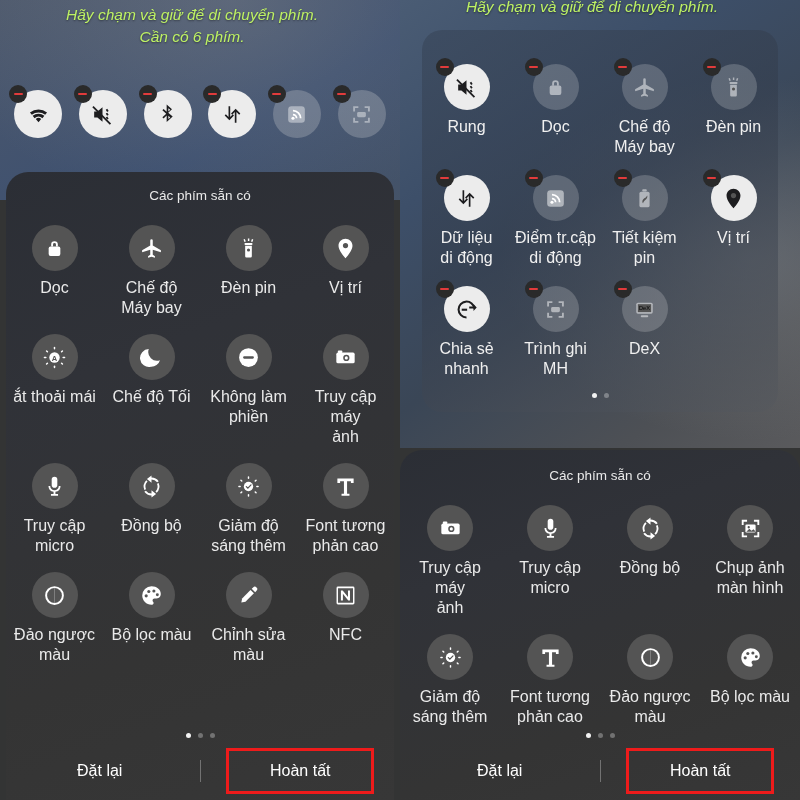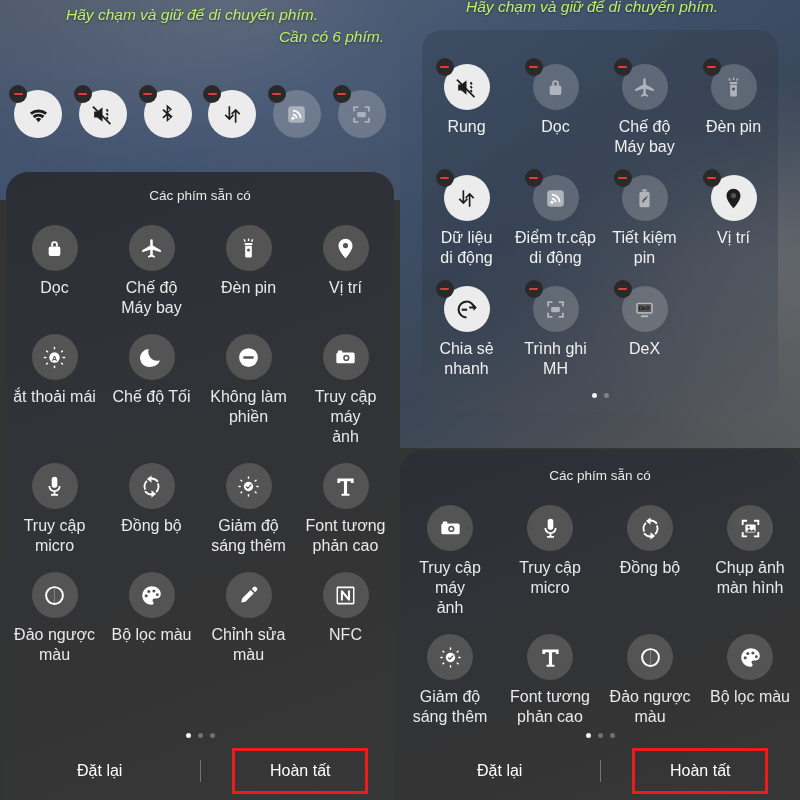--- a/index.html
+++ b/index.html
@@ -27,21 +27,21 @@
   }
 
   .head-text {
     position: absolute; left: 0; right: 16px; top: 4px;
     text-align: center; color: #bef264;
     font-size: 15.5px; line-height: 1.42;
     text-shadow: 0 1px 2px rgba(0,0,0,.45);
     z-index: 5;
     font-style: italic;
   }
-  .head-text .l2 { display: block; text-align: right; }
+  .head-text .l2 { display: block; }
 
   
   .chip-row {
     position: absolute; left: 0; right: 0; top: 90px;
     display: flex; justify-content: space-around; align-items: center;
     padding: 0 6px; z-index: 5;
   }
   .chip { position: relative; width: 48px; height: 48px; }
   .chip .circ {
     width: 48px; height: 48px; border-radius: 50%;
@@ -101,21 +101,21 @@
   .bottom-bar {
     position: absolute; left: 0; right: 0; bottom: 0; height: 58px;
     display: flex; align-items: center; z-index: 6;
   }
   .bb-half { flex: 1; display: flex; align-items: center; justify-content: center; height: 100%; position: relative; }
   .bb-label { color: #ffffff; font-size: 16px; }
   .bb-sep { width: 1px; height: 22px; background: rgba(255,255,255,.30); }
   .hl-box {
     border: 3px solid #ee1b1b;
     padding: 11px 0;
-    width: 136px; text-align: center;
+    width: 148px; text-align: center;
   }
 
   
   .pane-right { background: #333434; }
   .pane-right .wallpaper {
     position: absolute; left: 0; right: 0; top: 0; height: 470px;
     background:
       radial-gradient(ellipse 360px 260px at 88% 55%, rgba(160,160,160,.34), rgba(0,0,0,0) 70%),
       linear-gradient(145deg, #4a5c74 0%, #3d4f69 28%, #3a4656 55%, #4d5055 80%, #5c5c5e 100%);
   }

